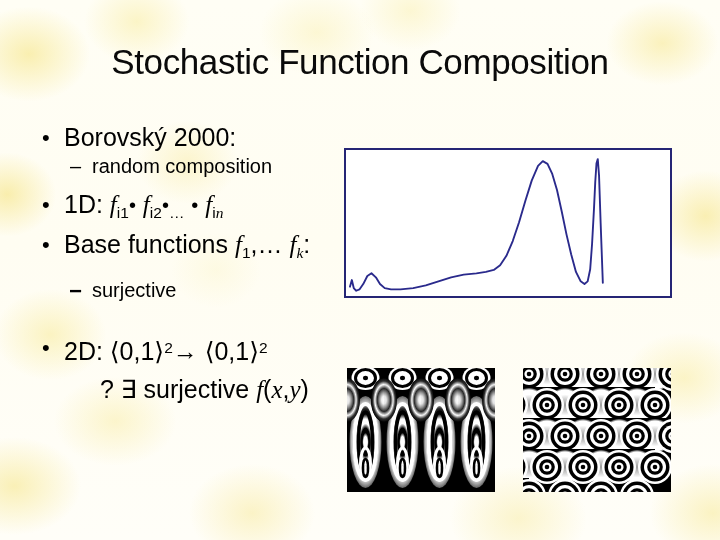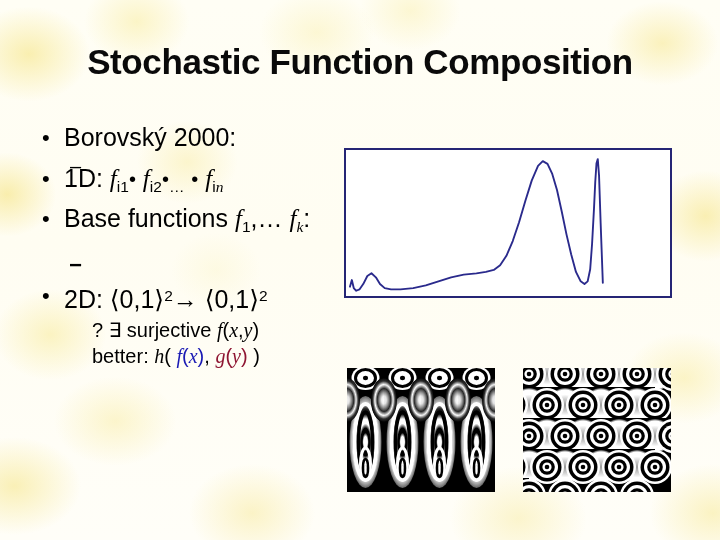--- a/index.html
+++ b/index.html
@@ -44,21 +44,21 @@
   }
 
   
   #title {
     position: absolute;
     left: 0;
     top: 42px;
     width: 720px;
     text-align: center;
     font-size: 35px;
-    font-weight: bold;
+    font-weight: normal;
     letter-spacing: -0.4px;
     line-height: 40px;
     color: #0a0a0a;
     white-space: nowrap;
   }
 
   
   #body-block {
     position: absolute;
     left: 30px;
@@ -91,23 +91,23 @@
   .lvl2 > .b {
     position: absolute;
     left: 40px;
     top: 0;
     font-size: 20px;
     line-height: 25px;
   }
   .lvl3 {
     position: relative;
     padding-left: 62px;
-    font-size: 20px;
+    font-size: 25px;
     line-height: 26px;
-    margin: 0;
+    margin: 8px;
     white-space: nowrap;
   }
 
   .gap-sm { height: 9px; }
   .gap-lg { height: 28px; }
 
   i.mv { font-style: italic; font-family: "Liberation Serif", serif; }
   .sub  { font-size: 0.62em; vertical-align: -0.30em; }
   .sup  { font-size: 0.62em; vertical-align: 0.48em; }
   .dot  { font-size: 0.80em; vertical-align: 0.04em; }
@@ -152,20 +152,21 @@
 
   <div id="body-block">
 
     <div class="lvl1">
       <span class="b">•</span>
       <span>Borovský 2000:</span>
     </div>
 
     <div class="lvl2">
       <span class="b">–</span>
+      <span>random composition</span>
     </div>
 
     <div class="gap-sm"></div>
 
     <div class="lvl1">
       <span class="b">•</span>
       <span>1D: </span><i class="mv">f</i><span class="sub">i1</span><span class="dot">•</span> <i class="mv">f</i><span class="sub">i2</span><span class="dot">•</span><span class="dots">…</span> <span class="dot">•</span> <i class="mv">f</i><span class="sub">i</span><i class="mv sub">n</i>
     </div>
 
     <div class="lvl1">
@@ -173,36 +174,34 @@
       <span>Base functions </span><i class="mv">f</i><span class="sub">1</span><span>,… </span><i class="mv">f</i><i class="mv sub">k</i><span>:</span>
     </div>
 
     <div class="gap-sm"></div>
 
     <div class="lvl2">
       <span class="b">–</span>
     </div>
     <div class="lvl2">
       <span class="b">–</span>
+      <span>surjective</span>
     </div>
 
     <div class="gap-lg"></div>
 
     <div class="lvl1">
       <span class="b">•</span>
       <span>2D: </span><span>⟨0,1⟩</span><span class="sup">2</span><span>→ </span><span>⟨0,1⟩</span><span class="sup">2</span>
     </div>
 
     <div class="lvl3">
       <span>? ∃ surjective </span><i class="mv">f</i><span>(</span><i class="mv">x</i><span>,</span><i class="mv">y</i><span>)</span>
     </div>
 
-    <div class="lvl3">
-      <span>better: </span><i class="mv">h</i><span>( </span><i class="mv blue">f</i><span class="blue">(</span><i class="mv blue">x</i><span class="blue">)</span><span>, </span><i class="mv red">g</i><span class="red">(</span><i class="mv red">y</i><span class="red">)</span><span> )</span>
-    </div>
 
 
   </div>
 
   <div id="plot-frame" style="border-color: rgb(37, 37, 117); background: rgb(255, 255, 255);">
     <svg id="plot-svg" viewBox="0 0 328 150" preserveAspectRatio="none">
       <polyline id="plot-curve" fill="none" stroke-width="1.9" stroke-linejoin="round" stroke-linecap="round" points="4.00,140.48 5.92,133.58 7.84,141.86 10.40,144.62 13.60,143.24 17.44,137.72 21.60,129.44 25.76,126.68 30.24,130.82 34.40,137.72 39.20,141.86 45.60,143.24 55.20,143.24 68.00,141.86 80.80,139.10 93.60,134.96 106.40,130.82 119.20,128.06 132.00,126.68 141.60,125.30 149.60,123.23 156.00,118.40 162.40,108.74 168.80,93.56 175.20,74.24 181.60,52.16 188.00,31.46 194.40,16.28 199.20,11.45 204.00,14.21 208.80,24.56 213.60,41.12 218.40,63.20 223.20,86.66 228.00,107.36 232.80,125.30 237.60,134.96 241.44,137.72 244.64,134.96 247.20,122.54 249.12,96.32 251.04,60.44 252.32,32.84 253.60,13.52 254.88,9.38 256.16,25.94 257.76,74.24 260.00,136.34" stroke="#2a2a8c"></polyline>
     </svg>
   </div>
 

